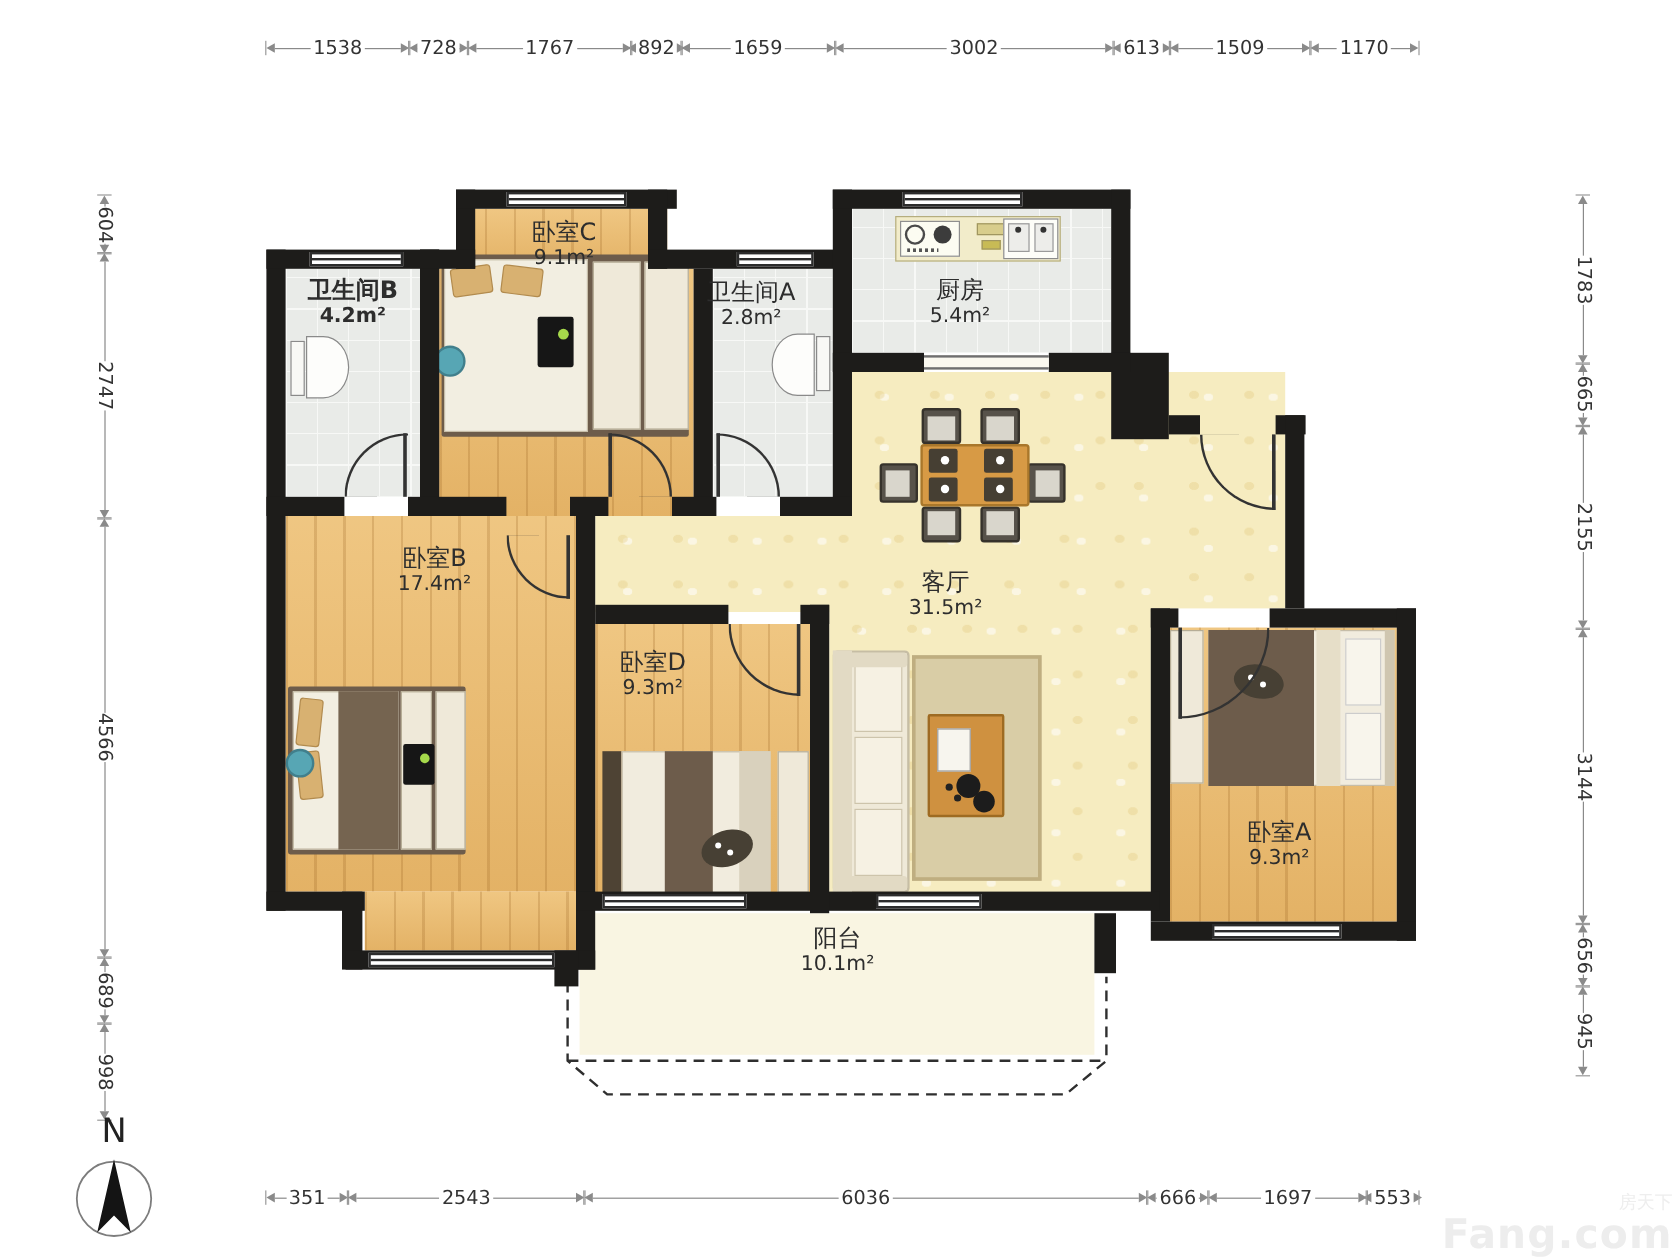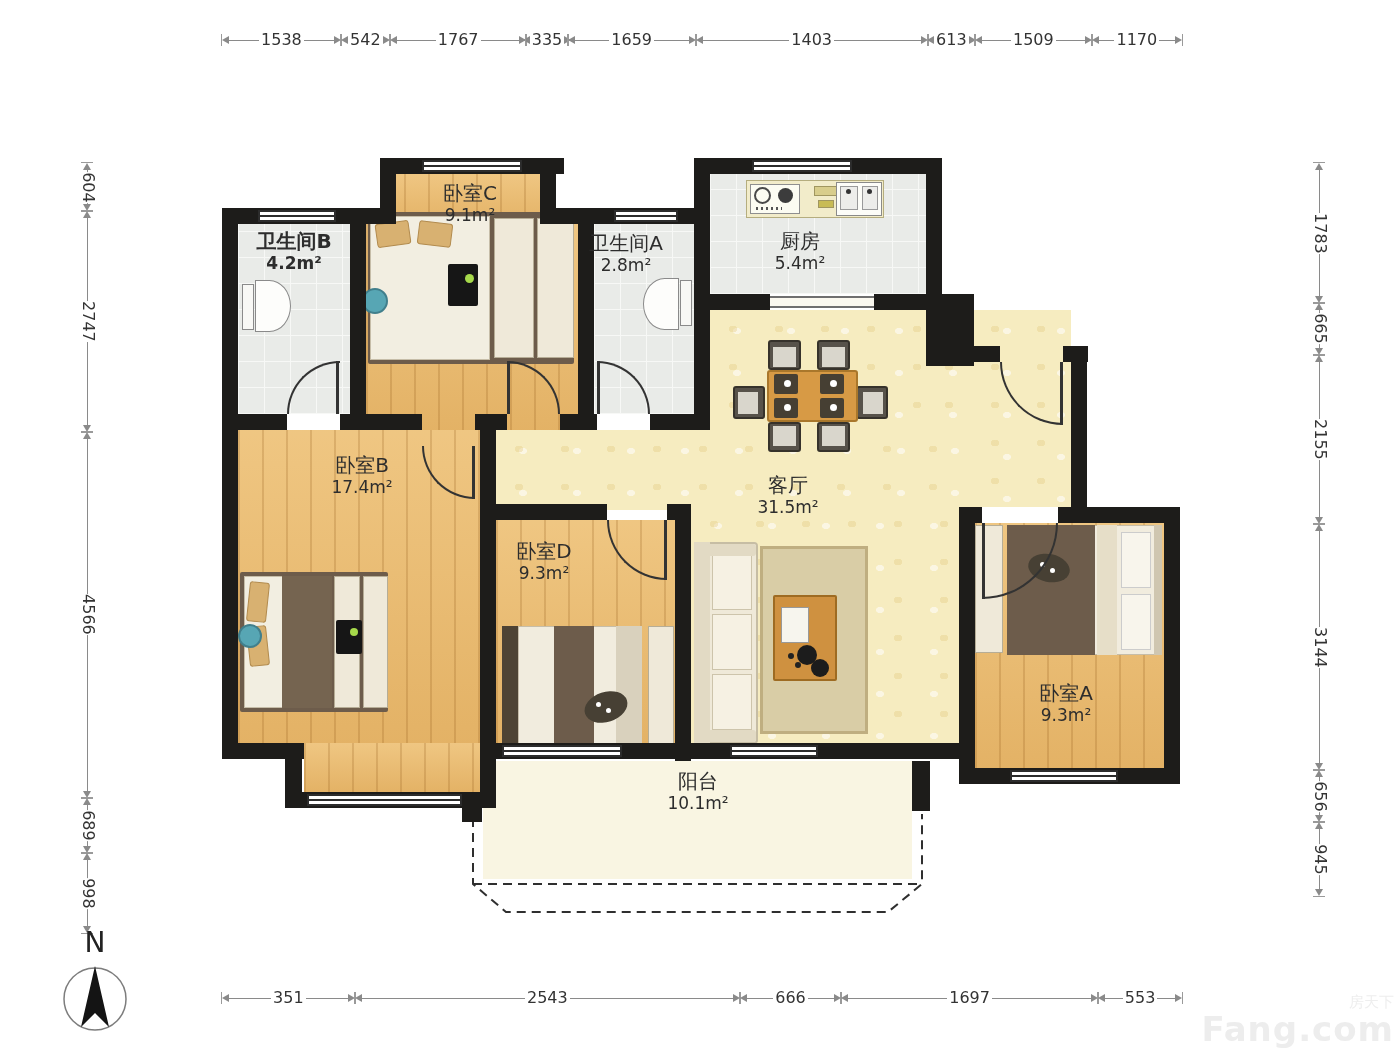--- a/index.html
+++ b/index.html
@@ -72,49 +72,49 @@
       <div class="seg" style="flex-grow: 1538;">
         <span class="ah left"></span>
         <span class="ln"></span>
         <span class="dlbl">1538</span>
         <span class="ln"></span>
         <span class="ah right"></span>
       </div>
       <div class="seg" style="flex-grow: 635;">
         <span class="ah left"></span>
         <span class="ln"></span>
-        <span class="dlbl">542</span>
+        <span class="dlbl">728</span>
         <span class="ln"></span>
         <span class="ah right"></span>
       </div>
       <div class="seg" style="flex-grow: 1767;">
         <span class="ah left"></span>
         <span class="ln"></span>
         <span class="dlbl">1767</span>
         <span class="ln"></span>
         <span class="ah right"></span>
       </div>
       <div class="seg" style="flex-grow: 532;">
         <span class="ah left"></span>
         <span class="ln"></span>
-        <span class="dlbl">335</span>
+        <span class="dlbl">892</span>
         <span class="ln"></span>
         <span class="ah right"></span>
       </div>
       <div class="seg" style="flex-grow: 1659;">
         <span class="ah left"></span>
         <span class="ln"></span>
         <span class="dlbl">1659</span>
         <span class="ln"></span>
         <span class="ah right"></span>
       </div>
       <div class="seg" style="flex-grow: 3002;">
         <span class="ah left"></span>
         <span class="ln"></span>
-        <span class="dlbl">1403</span>
+        <span class="dlbl">3002</span>
         <span class="ln"></span>
         <span class="ah right"></span>
       </div>
       <div class="seg" style="flex-grow: 613;">
         <span class="ah left"></span>
         <span class="ln"></span>
         <span class="dlbl">613</span>
         <span class="ln"></span>
         <span class="ah right"></span>
       </div>
@@ -138,20 +138,27 @@
         <span class="ah left"></span>
         <span class="ln"></span>
         <span class="dlbl">351</span>
         <span class="ln"></span>
         <span class="ah right"></span>
       </div>
       <div class="seg" style="flex-grow: 2543; text-align: right;">
         <span class="ah left"></span>
         <span class="ln"></span>
         <span class="dlbl">2543</span>
+        <span class="ln"></span>
+        <span class="ah right"></span>
+      </div>
+      <div class="seg" style="flex-grow: 6036;">
+        <span class="ah left"></span>
+        <span class="ln"></span>
+        <span class="dlbl">6036</span>
         <span class="ln"></span>
         <span class="ah right"></span>
       </div>
       <div class="seg" style="flex-grow: 666;">
         <span class="ah left"></span>
         <span class="ln"></span>
         <span class="dlbl">666</span>
         <span class="ln"></span>
         <span class="ah right"></span>
       </div>

